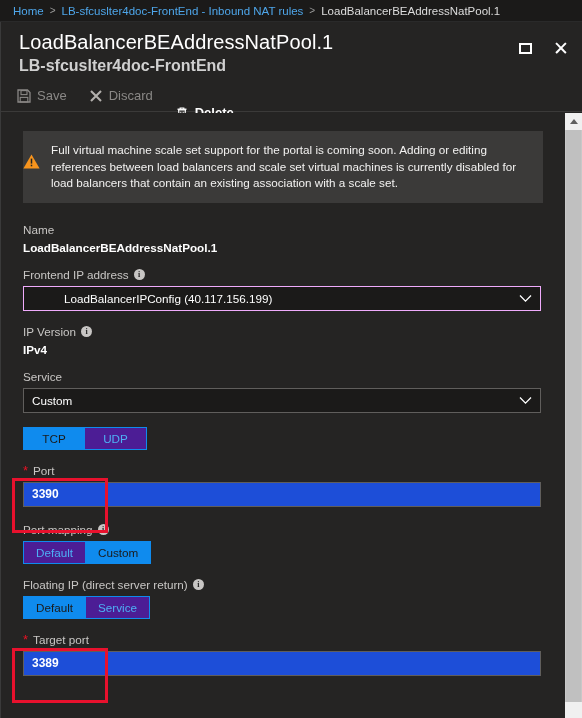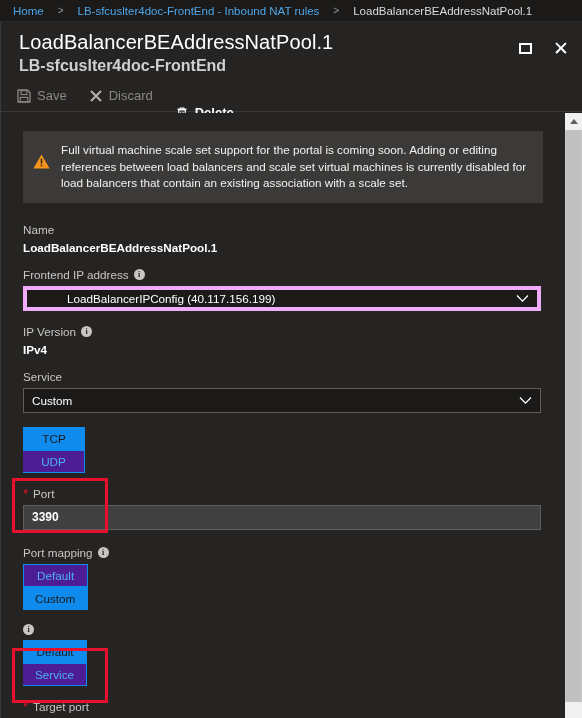--- a/index.html
+++ b/index.html
@@ -21,21 +21,20 @@
   .breadcrumb {
     height: 22px;
     background: #1b1a19;
     display: flex;
     align-items: center;
     padding-left: 13px;
     font-size: 11.5px;
     white-space: nowrap;
     overflow: hidden;
     border-bottom: 1px solid #2a2a2a;
-    gap: 8px;
   }
   .crumb-link { color: #4ea6ea; cursor: pointer; }
   .crumb-sep { color: #9a9a9a; margin: 0 6px; font-size: 10px; }
   .crumb-current { color: #dcdcdc; }
 
   
   .panel {
     position: absolute;
     top: 22px; left: 0;
     width: 582px; height: 696px;
@@ -112,21 +111,21 @@
     position: relative;
     height: 600px;
     padding: 18px 20px 0 22px;
     background: #252423;
   }
 
   
   .warn {
     display: flex;
     background: #3b3a39;
-    padding: 11px 12px 11px 10px;
+    padding: 11px 12px 11px 0;
     gap: 10px;
     width: 520px;
     margin-bottom: 20px;
   }
   .warn-icon {
     flex: 0 0 auto;
     width: 18px;
     padding-top: 12px;
   }
   .warn-text {
@@ -173,42 +172,42 @@
     width: 518px; height: 25px;
     background: #1b1a19;
     border: 1px solid #605e5c;
     display: flex;
     align-items: center;
     padding: 0 26px 0 8px;
     color: #ffffff;
     font-size: 11.7px;
     cursor: pointer;
   }
-  .select-box.focused { border: 4px solid #f0abfc; padding-left: 40px; }
+  .select-box.focused { border: 1px solid #f0abfc; padding-left: 40px; }
   .chev {
     position: absolute;
     right: 8px; top: 50%;
     transform: translateY(-50%);
   }
 
   .text-box {
     width: 518px; height: 25px;
-    background: #404040;
+    background: #1d4ed8;
     border: 1px solid #605e5c;
     display: flex;
     align-items: center;
     padding: 0 8px;
     color: #ffffff;
     font-size: 12px;
     font-weight: bold;
     cursor: text;
   }
 
   
-  .toggle-group { display: flex; width: max-content; flex-direction: column; }
+  .toggle-group { display: flex; width: max-content; }
   .tg-btn {
     height: 23px;
     min-width: 62px;
     padding: 0 12px;
     display: flex;
     align-items: center;
     justify-content: center;
     font-size: 11.7px;
     border: 1px solid #0f8bee;
     cursor: pointer;
@@ -406,20 +405,21 @@
           <span class="info-dot">i</span>
         </div>
         <div class="toggle-group">
           <div class="tg-btn off">Default</div>
           <div class="tg-btn on">Custom</div>
         </div>
       </div>
 
       <div class="field">
         <div class="flabel">
+          <span>Floating IP (direct server return)</span>
           <span class="info-dot">i</span>
         </div>
         <div class="toggle-group">
           <div class="tg-btn on">Default</div>
           <div class="tg-btn off">Service</div>
         </div>
       </div>
 
       <div class="field">
         <div class="flabel">

